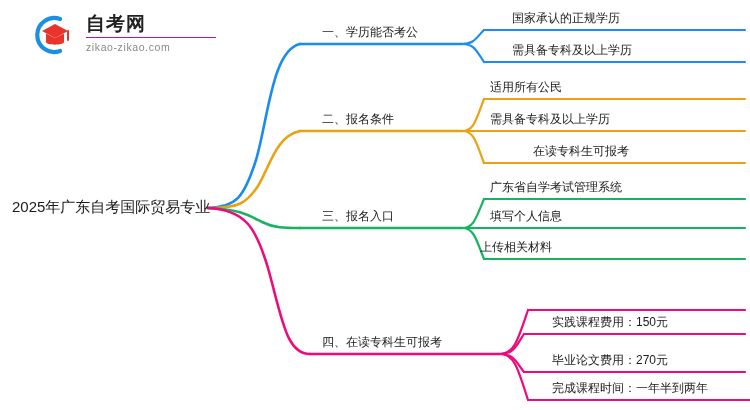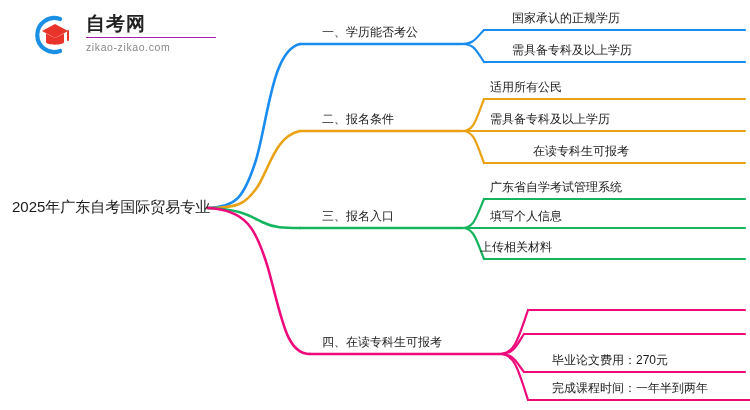--- a/index.html
+++ b/index.html
@@ -168,16 +168,17 @@
   <div class="node-label leaf-label" style="left:490px; top:81px;">适用所有公民</div>
   <div class="node-label leaf-label" style="left:490px; top:113px;">需具备专科及以上学历</div>
   <div class="node-label leaf-label" style="left:490px; top:145px;margin-left:43px;">在读专科生可报考</div>
 
   <div class="node-label leaf-label" style="left:490px; top:181px;">广东省自学考试管理系统</div>
   <div class="node-label branch-label" style="left:322px; top:210px;">三、报名入口</div>
   <div class="node-label leaf-label" style="left:490px; top:210px;">填写个人信息</div>
   <div class="node-label leaf-label" style="left:480px; top:241px;">上传相关材料</div>
 
   <div class="node-label branch-label" style="left:322px; top:336px;">四、在读专科生可报考</div>
+  <div class="node-label leaf-label" style="left:552px; top:316px;">实践课程费用：150元</div>
   <div class="node-label leaf-label" style="left:552px; top:354px;">毕业论文费用：270元</div>
   <div class="node-label leaf-label" style="left:552px; top:382px;">完成课程时间：一年半到两年</div>
 
 </div>
 
 </body></html>

